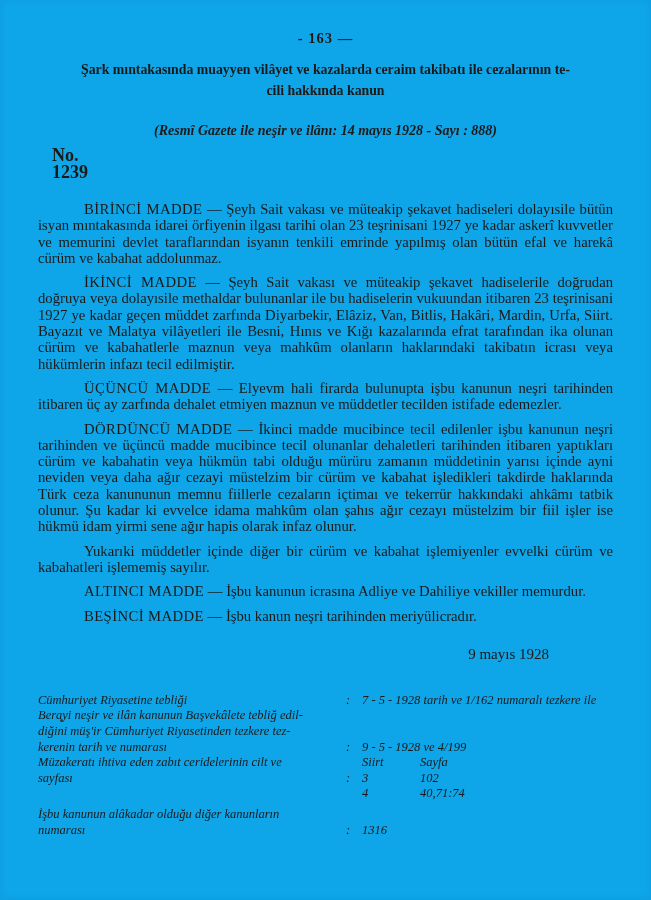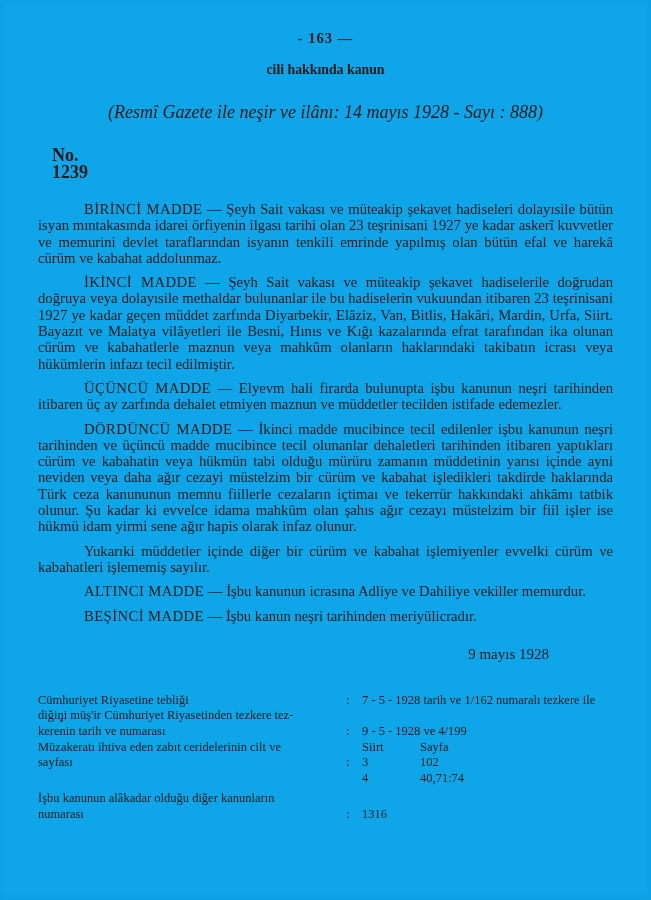--- a/index.html
+++ b/index.html
@@ -25,22 +25,23 @@
     margin:0 -12px 22px -12px;
     text-align:center;
     font-weight:bold;
     font-size:13.8px;
     line-height:21px;
   }
   .law-title div{white-space:nowrap;}
   .gazette-line{
     text-align:center;
     font-style:italic;
-    font-size:18px;
-    margin-bottom:24px;
+    font-size:14px;
+    margin-bottom:8px;
+    font-weight:bold;
   }
   .law-no{
     margin-left:14px;
     margin-bottom:20px;
     font-weight:bold;
     font-size:18px;
     line-height:17px;
   }
   .article{
     margin:0 0 8px 0;
@@ -51,20 +52,21 @@
   }
   .article .head{letter-spacing:0.4px;margin-left:24px;}
   .enactment-date{
     margin-top:22px;
     text-align:right;
     padding-right:64px;
     font-size:15px;
   }
   .footer{
     margin-top:30px;
+    font-style:italic;
     font-size:12.5px;
     line-height:15.6px;
   }
   .footer-line{display:flex;}
   .footer-line.gap{margin-top:5px;}
   .f-left{width:308px;flex:none;white-space:nowrap;}
   .f-colon{width:16px;flex:none;}
   .f-v1{min-width:58px;}
   .f-v2{}
   .speck{
@@ -76,20 +78,21 @@
   }
 </style>
 </head>
 <body>
 
 <div class="page">
 
   <div class="page-number">- 163 —</div>
 
   <div class="law-title">
+    <div>Şark mıntakasında muayyen vilâyet ve kazalarda ceraim takibatı ile cezalarının te-</div>
     <div>cili hakkında kanun</div>
   </div>
 
   <div class="gazette-line">(Resmî Gazete ile neşir ve ilânı: 14 mayıs 1928 - Sayı : 888)</div>
 
   <div class="law-no">
     <div>No.</div>
     <div>1239</div>
   </div>
 
@@ -110,20 +113,21 @@
   <div class="enactment-date">9 mayıs 1928</div>
 
   <div class="footer">
     <div class="footer-line">
       <span class="f-left">Cümhuriyet Riyasetine tebliği</span>
         <span class="f-colon">:</span>
         <span class="f-v1">7 - 5 - 1928 tarih ve 1/162 numaralı tezkere ile</span>
         <span class="f-v2"></span>
     </div>
     <div class="footer-line">
+      <span class="f-left">Berayi neşir ve ilân kanunun Başvekâlete tebliğ edil-</span>
         <span class="f-colon"></span>
         <span class="f-v1"></span>
         <span class="f-v2"></span>
     </div>
     <div class="footer-line">
       <span class="f-left">diğini müş'ir Cümhuriyet Riyasetinden tezkere tez-</span>
         <span class="f-colon"></span>
         <span class="f-v1"></span>
         <span class="f-v2"></span>
     </div>

